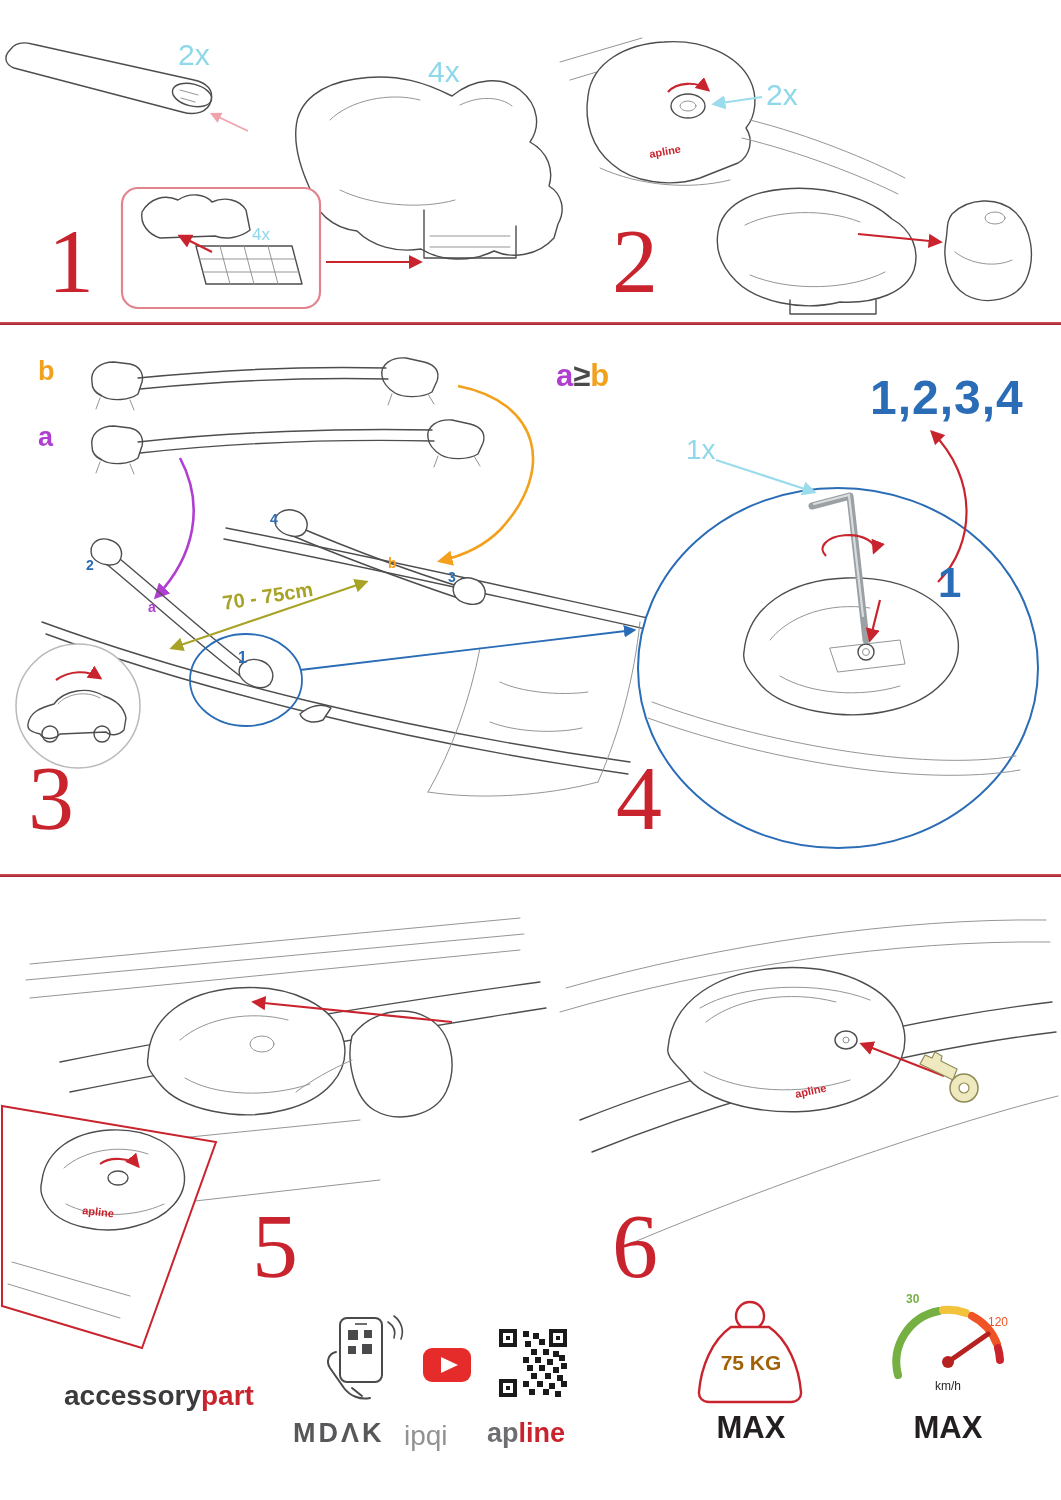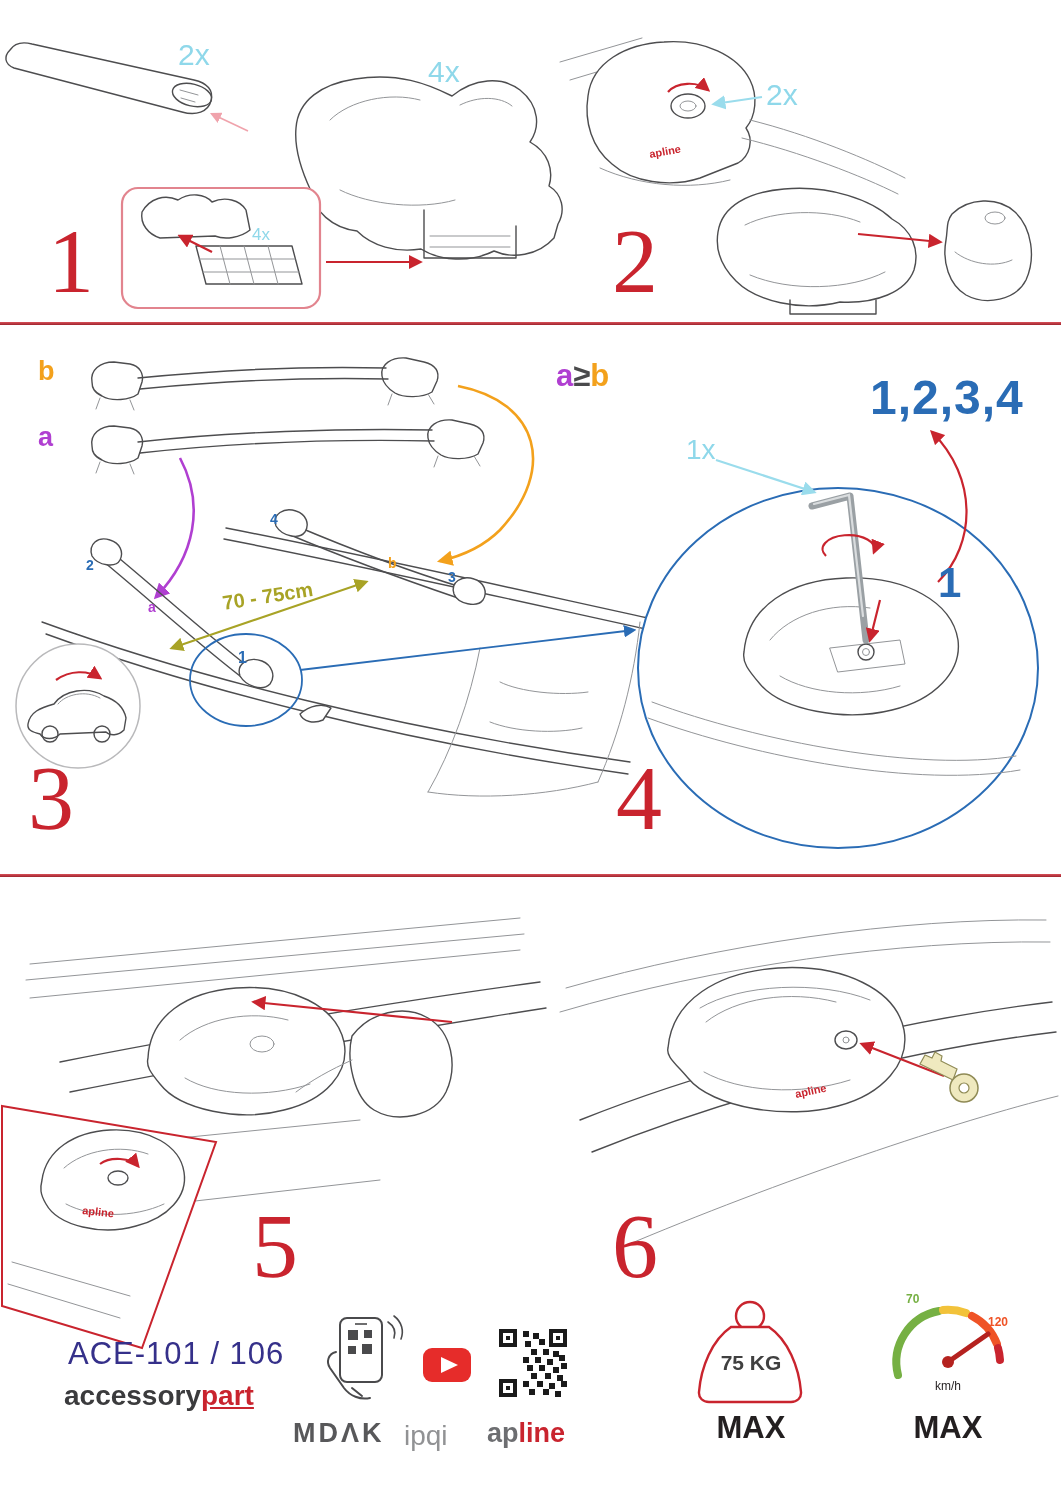--- a/index.html
+++ b/index.html
@@ -311,30 +311,29 @@
   <div class="txt roof-lbl" style="left:448px; top:570px; color:#2a6cb5;">3</div>
   <div class="txt roof-lbl" style="left:148px; top:600px; color:#b03fd1;">a</div>
   <div class="txt" style="left:238px; top:650px; font-size:16px; font-weight:bold; color:#2a6cb5;">1</div>
 
   <div class="txt step-num" style="left:28px; top:752px;">3</div>
   <div class="txt step-num" style="left:616px; top:752px;">4</div>
 
   <div class="txt step-num" style="left:252px; top:1200px;">5</div>
   <div class="txt step-num" style="left:612px; top:1200px;">6</div>
 
-  <div class="txt" style="left:68px; top:1338px; font-size:31px; color:#35308a; letter-spacing:1px;">ACE-101 / 106</div>
   <div class="txt" style="left:64px; top:1382px; font-size:28px; font-weight:bold;">
-    <span style="color:#3b3b3d;text-align:right;">accessory</span><span style="color:#c9242e;text-decoration:underline;">part</span>
+    <span style="color:#3b3b3d;text-align:right;">accessory</span><span style="color:#c9242e;">part</span>
   </div>
   <div class="txt" style="left:293px; top:1420px; font-size:27px; font-weight:bold; color:#58585a; letter-spacing:3px;">MDΛK</div>
   <div class="txt" style="left:404px; top:1422px; font-size:28px; color:#919294;">ipqi</div>
   <div class="txt" style="left:487px; top:1420px; font-size:27px; font-weight:bold;">
     <span style="color:#6d6e71;">ap</span><span style="color:#c9242e;">line</span>
   </div>
 
-  <div class="txt" style="left:712px; top:1352px; width:78px; text-align:center; font-size:21px; font-weight:bold; color:#404040;">75 KG</div>
+  <div class="txt" style="left:712px; top:1352px; width:78px; text-align:center; font-size:21px; font-weight:bold; color:#a16207;">75 KG</div>
   <div class="txt" style="left:710px; top:1412px; width:82px; text-align:center; font-size:31px; font-weight:bold; color:#231f20;">MAX</div>
-  <div class="txt" style="left:906px; top:1293px; font-size:12px; font-weight:bold; color:#76b043;">70</div>
-  <div class="txt" style="left:988px; top:1316px; font-size:12px; font-weight:bold; color:#ef5326;">120</div>
+  <div class="txt" style="left:906px; top:1293px; font-size:12px; font-weight:bold; color:#76b043;">30</div>
+  <div class="txt" style="left:988px; top:1316px; font-size:12px; font-weight:normal; color:#ef5326;">120</div>
   <div class="txt" style="left:926px; top:1380px; width:44px; text-align:center; font-size:12px; color:#231f20;">km/h</div>
   <div class="txt" style="left:907px; top:1412px; width:82px; text-align:center; font-size:31px; font-weight:bold; color:#231f20;">MAX</div>
 
 </div>
 
 </body></html>

